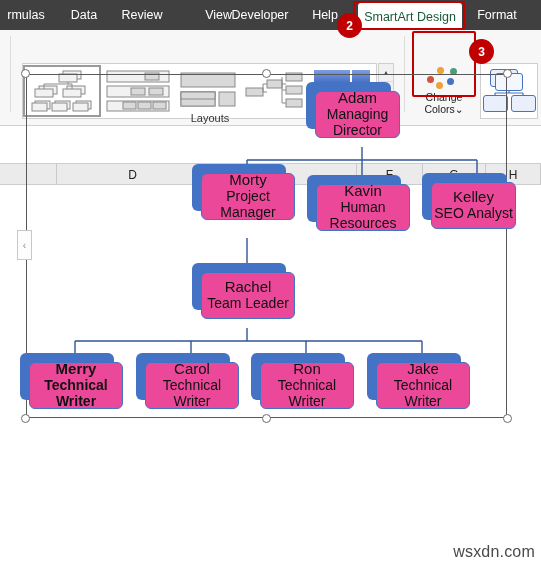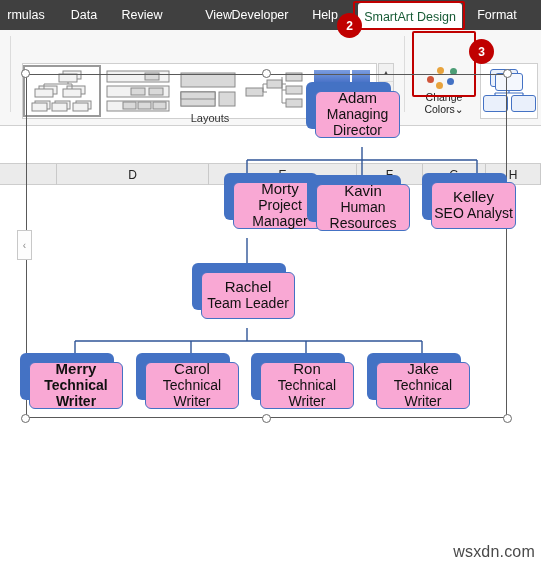--- a/index.html
+++ b/index.html
@@ -136,21 +136,21 @@
     font-size: 10px; color: #8a8a8a;
   }
 
   .node { position: absolute; }
   .node .shadow {
     position: absolute; left: 0; top: 0; width: 100%; height: 100%;
     background: #4472C4; border-radius: 6px;
   }
   .node .card {
     position: absolute; left: 9px; top: 9px; width: 100%; height: 100%;
-    background: #f9a8d4; border: 1.2px solid #4472C4; border-radius: 6px;
+    background: #ec4899; border: 1.2px solid #4472C4; border-radius: 6px;
     display: flex; flex-direction: column;
     align-items: center; justify-content: center;
     color: #111; text-align: center; line-height: 1.12;
   }
   .node .name { font-size: 15px; }
   .node .role { font-size: 14px; }
 
   .watermark {
     position: absolute; right: 6px; bottom: 4px;
     font-size: 16px; color: #4a4a4a; letter-spacing: .2px;
@@ -390,21 +390,21 @@
 
     <div class="node" style="left:280px; top:8px; width:85px; height:47px;">
       <div class="shadow"></div>
       <div class="card">
         <div class="name">Adam</div>
         <div class="role">Managing</div>
         <div class="role">Director</div>
       </div>
     </div>
 
-    <div class="node" style="left:166px; top:99px; width:94px; height:47px;margin-left:32px;">
+    <div class="node" style="left:166px; top:90px; width:94px; height:47px;">
       <div class="shadow"></div>
       <div class="card">
         <div class="name">Morty</div>
         <div class="role">Project</div>
         <div class="role">Manager</div>
       </div>
     </div>
 
     <div class="node" style="left:281px; top:101px; width:94px; height:47px;text-decoration:underline;">
       <div class="shadow"></div>

